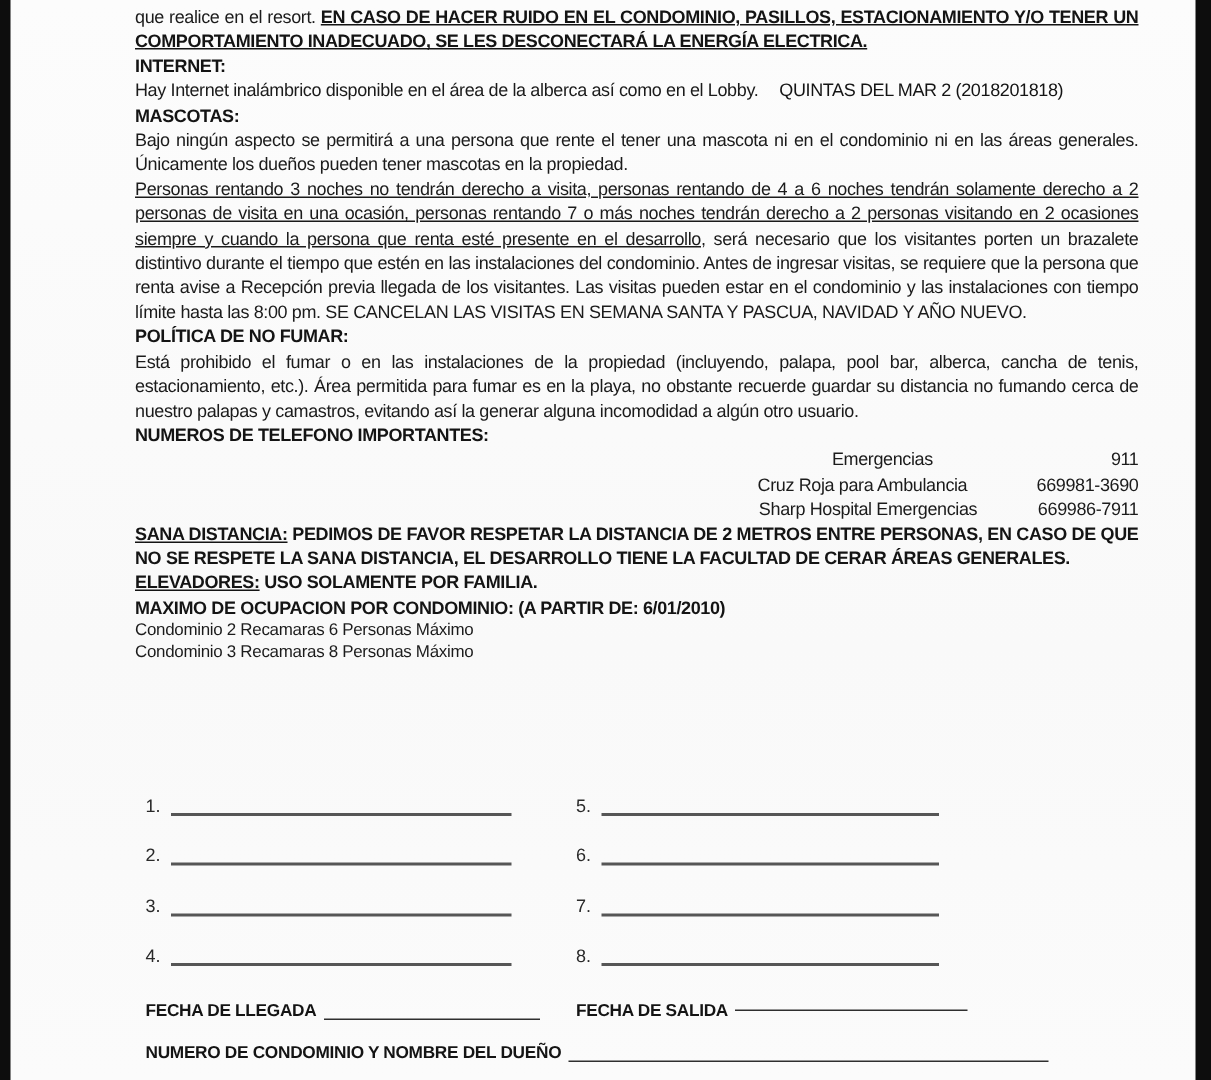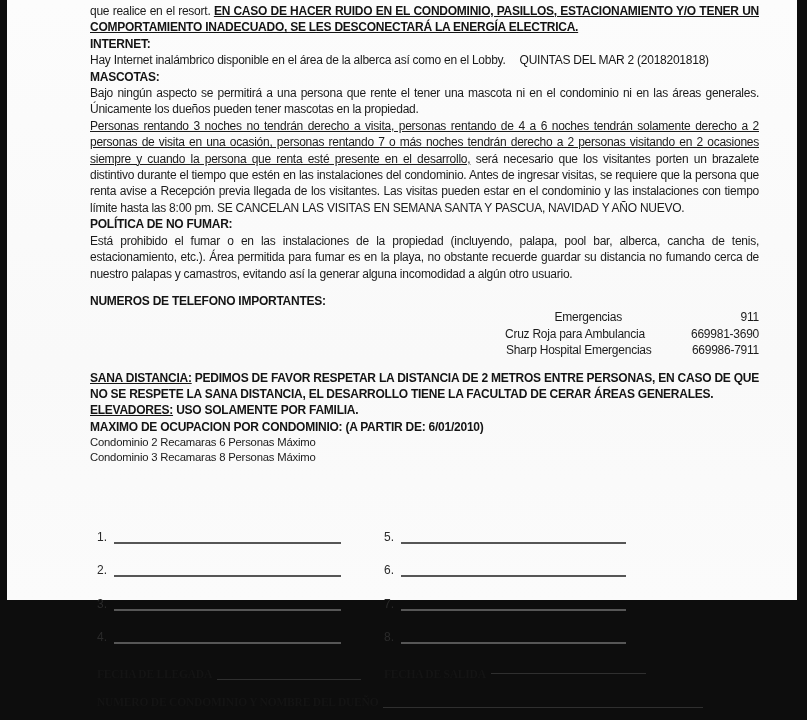--- a/index.html
+++ b/index.html
@@ -2,50 +2,50 @@
 <html><head>
 <meta charset="utf-8">
 <style>
   html,body{margin:0;padding:0;}
   body{
     width:807px;height:720px;position:relative;overflow:hidden;
     background:#0d0d0d;
     font-family:"Liberation Sans", sans-serif;
   }
   .page{
-    position:absolute;left:7px;top:0;width:790px;height:600px;
+    position:absolute;left:7px;top:0;width:790px;height:720px;
     background:linear-gradient(180deg,#fcfcfc 0%,#f9f9f9 60%,#fbfbfb 100%);
   }
   .content{
     position:absolute;left:83px;top:3px;width:669px;
     color:#1b1b1b;font-size:12px;line-height:16.4px;letter-spacing:-0.25px;
   }
   p{margin:0;}
   .justify{text-align:justify;}
   .bold{font-weight:bold;color:#141414;}
   .u{text-decoration:underline;}
   .bu{font-weight:bold;text-decoration:underline;color:#141414;}
   .head{font-weight:bold;color:#141414;}
   .highlight{font-weight:normal;color:#141414;margin-left:14px;white-space:nowrap;}
-  .gap{margin-top:11px;}
+  .gap{margin-top:0;}
   .phone-row{display:flex;justify-content:flex-end;}
   .phone-label{width:186px;}
   .small{font-size:11.3px;line-height:14.6px;letter-spacing:-0.2px;}
   
   .form-section{position:absolute;left:90px;top:510px;width:662px;color:#1b1b1b;}
   .blank-row{display:flex;align-items:flex-end;height:33.5px;}
   .bcell{width:287px;display:flex;align-items:flex-end;}
   .bcell2{flex:1;display:flex;align-items:flex-end;}
   .bnum{width:17px;font-size:12px;color:#2a2a2a;}
   .bline1{width:227px;border-bottom:2px solid #565656;height:6px;}
   .bline2{width:225px;border-bottom:2px solid #565656;height:6px;}
   .form-row{display:flex;align-items:flex-end;}
   .fecha-row{margin-top:6px;height:30px;}
   .dueno-row{margin-top:2px;height:26px;}
-  .flabel{font-size:11.5px;font-weight:bold;letter-spacing:-0.2px;color:#141414;white-space:nowrap;font-family:Liberation Serif, serif;}
+  .flabel{font-size:11.5px;font-weight:bold;letter-spacing:-0.2px;color:#141414;white-space:nowrap;}
   .fline{border-bottom:1.5px solid #2f2f2f;height:5px;margin-left:5px;}
   .fline-llegada{width:144px;}
   .fline-salida{width:155px;}
   .fline-dueno{width:320px;}
   .fcell{width:287px;display:flex;align-items:flex-end;}
   .fcell2{flex:1;display:flex;align-items:flex-start;}
   .sidebar{position:absolute;top:0;height:720px;background:#0d0d0d;}
 </style>
 </head>
 <body>

